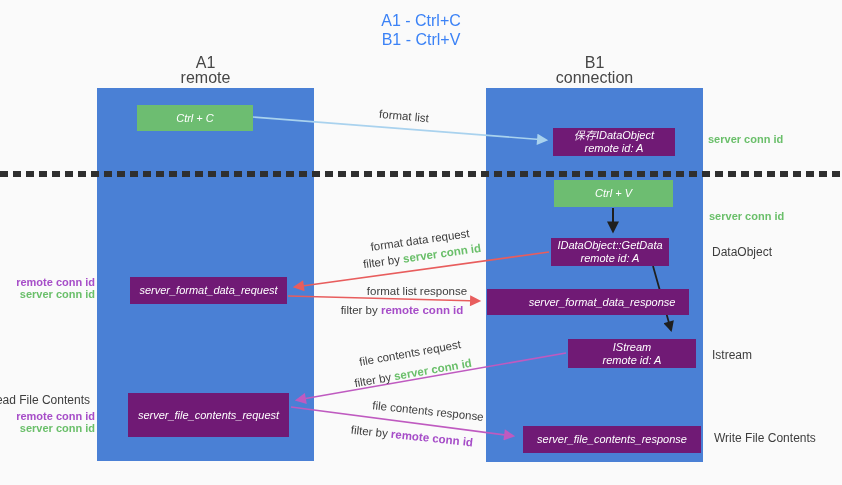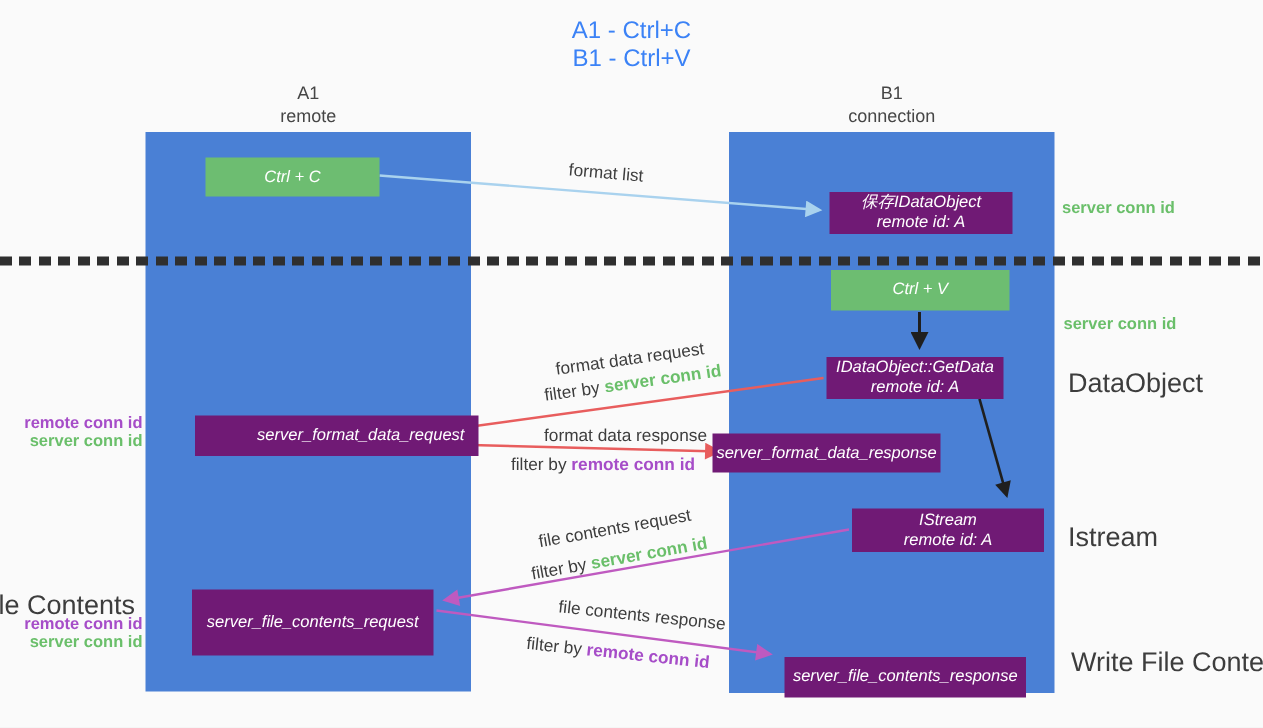--- a/index.html
+++ b/index.html
@@ -2,37 +2,37 @@
 <html><head>
 <meta charset="utf-8">
 <style>
   html,body{margin:0;padding:0;}
   body{background:#e8e8e8;font-family:"Liberation Sans","DejaVu Sans",sans-serif;}
   .stage{position:relative;width:842px;height:485px;background:#fafafa;overflow:hidden;}
 
   .title{position:absolute;left:0;top:11px;width:842px;text-align:center;
          font-size:16px;line-height:19px;color:#3b82f6;}
   .lane-header{position:absolute;top:55px;width:217px;text-align:center;
-         font-size:12px;line-height:15px;color:#464646;}
+         font-size:16px;line-height:15px;color:#464646;}
   .lane{position:absolute;top:88px;width:217px;height:373px;background:#4a80d5;}
 
   .divider{position:absolute;left:0;top:171px;width:842px;height:6px;
          background:repeating-linear-gradient(90deg,#2f2f2f 0 8px,transparent 8px 13px);}
 
   .node{position:absolute;display:flex;flex-direction:column;align-items:center;
         justify-content:center;color:#fff;font-size:11px;line-height:13px;
         text-align:center;white-space:nowrap;font-style:italic;}
   .node.green{background:#6dbd71;}
   .node.orange{background:#701a75;}
 
   .arrows{position:absolute;left:0;top:0;pointer-events:none;}
 
   .mid-label{position:absolute;white-space:nowrap;font-size:11.5px;color:#3d3d3d;
         transform:translate(-50%,-50%) rotate(var(--rot,0deg));}
-  .annot{position:absolute;white-space:nowrap;font-size:18px;color:#3d3d3d;}
+  .annot{position:absolute;white-space:nowrap;font-size:12px;color:#3d3d3d;}
   .conn-green{color:#6abf6a;font-weight:bold;}
   .conn-purple{color:#a64dc8;font-weight:bold;}
   .conn-lines{position:absolute;white-space:nowrap;font-size:11px;line-height:11.5px;
         font-weight:bold;text-align:right;}
 </style>
 </head>
 <body>
 
 <div class="stage">
 
@@ -75,60 +75,60 @@
     <line x1="549" y1="252" x2="295" y2="287" stroke="#e85d5d" stroke-width="1.6" marker-end="url(#m-red)"></line>
     <line x1="288" y1="296" x2="479" y2="301" stroke="#e85d5d" stroke-width="1.6" marker-end="url(#m-red)"></line>
     <line x1="653" y1="266" x2="671" y2="330" stroke="#1f1f1f" stroke-width="1.8" marker-end="url(#m-blk)"></line>
     <line x1="566" y1="353" x2="297" y2="400" stroke="#bf5ac0" stroke-width="1.6" marker-end="url(#m-mag)"></line>
     <line x1="291" y1="407" x2="513" y2="436" stroke="#bf5ac0" stroke-width="1.6" marker-end="url(#m-mag)"></line>
   </svg>
 
   <div class="node green" style="left:137px;top:105px;width:116px;height:26px;">
     <span>Ctrl + C</span>
   </div>
-  <div class="node orange" style="left:130px;top:277px;width:157px;height:27px;padding-left:32px;">
+  <div class="node orange" style="left:130px;top:277px;width:157px;height:27px;">
     <span>server_format_data_request</span>
   </div>
   <div class="node orange" style="left:128px;top:393px;width:161px;height:44px;">
     <span>server_file_contents_request</span>
   </div>
 
   <div class="node orange" style="left:553px;top:128px;width:122px;height:28px;">
     <span>保存IDataObject</span>
     <span>remote id: A</span>
   </div>
   <div class="node green" style="left:554px;top:180px;width:119px;height:27px;">
     <span>Ctrl + V</span>
   </div>
   <div class="node orange" style="left:551px;top:238px;width:118px;height:28px;">
     <span>IDataObject::GetData</span>
     <span>remote id: A</span>
   </div>
-  <div class="node orange" style="left:475px;top:289px;width:152px;height:26px;">
+  <div class="node orange" style="left:487px;top:289px;width:174px;height:26px;padding-left:28px;">
     <span>server_format_data_response</span>
   </div>
   <div class="node orange" style="left:568px;top:339px;width:128px;height:29px;">
     <span>IStream</span>
     <span>remote id: A</span>
   </div>
-  <div class="node orange" style="left:523px;top:426px;width:161px;height:27px;margin-top:12px;">
+  <div class="node orange" style="left:523px;top:426px;width:178px;height:27px;">
     <span>server_file_contents_response</span>
   </div>
 
   <div class="mid-label" style="left:404px;top:116px;--rot:5deg;">
     <span>format list</span>
   </div>
   <div class="mid-label" style="left:420px;top:240px;--rot:-8deg;">
     <span>format data request</span>
   </div>
   <div class="mid-label" style="left:422px;top:256px;--rot:-8deg;">
     <span>filter by </span><span class="conn-green">server conn id</span>
   </div>
   <div class="mid-label" style="left:417px;top:291px;">
-    <span>format data response</span>
+    <span>format list response</span>
   </div>
   <div class="mid-label" style="left:402px;top:310px;">
     <span>filter by </span><span class="conn-purple">remote conn id</span>
   </div>
   <div class="mid-label" style="left:410px;top:353px;--rot:-10deg;">
     <span>file contents request</span>
   </div>
   <div class="mid-label" style="left:413px;top:373px;--rot:-10deg;">
     <span>filter by </span><span class="conn-green">server conn id</span>
   </div>

